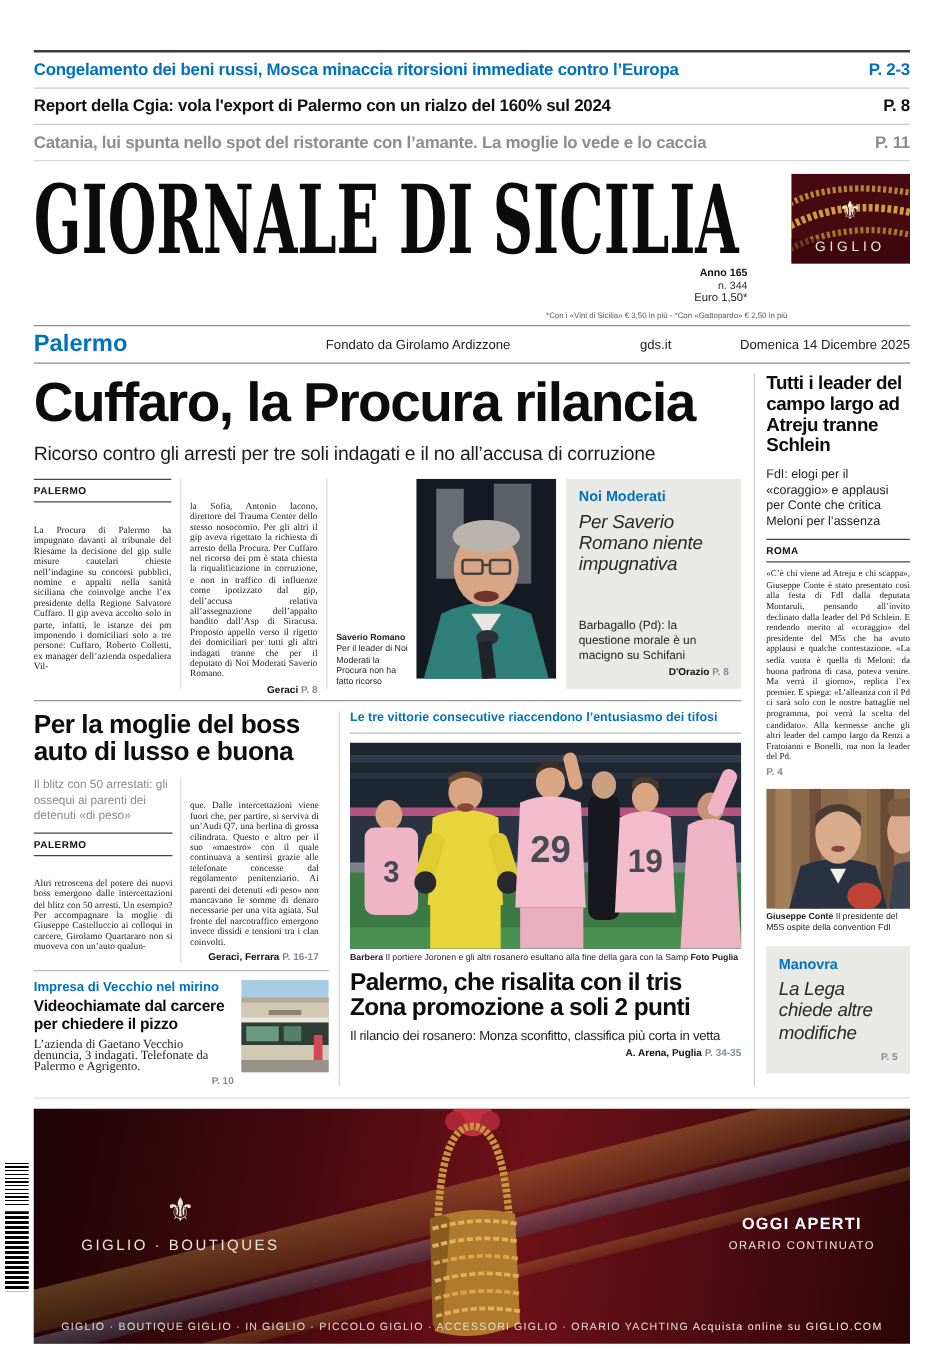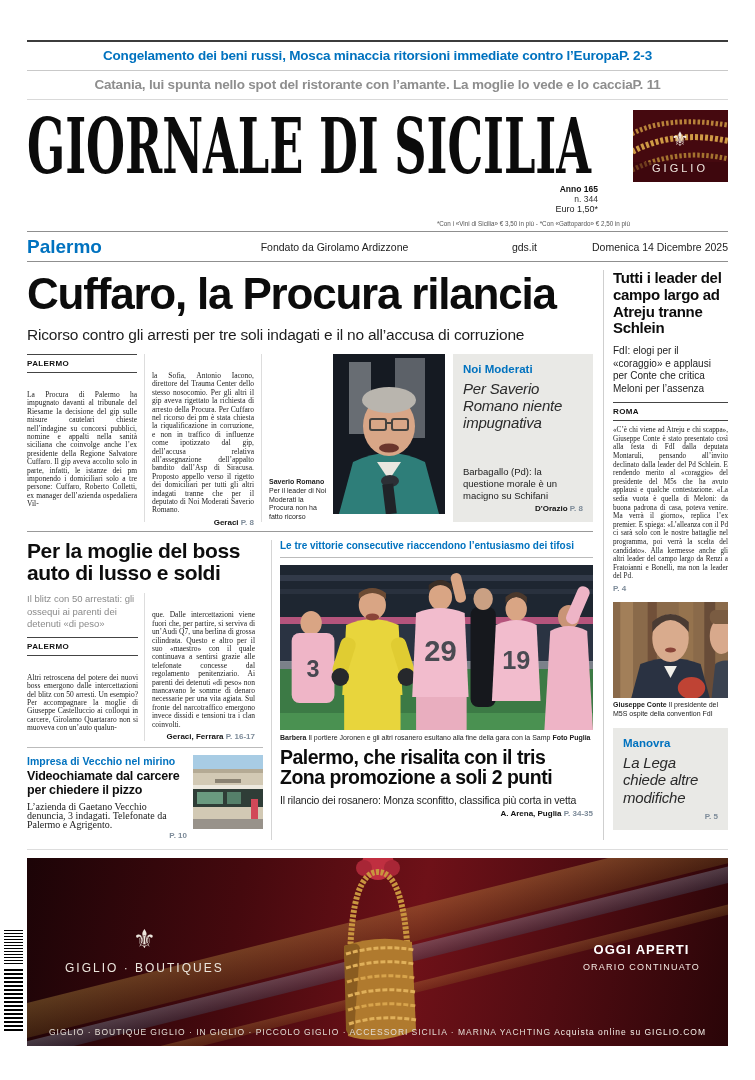--- a/index.html
+++ b/index.html
@@ -2,21 +2,21 @@
 <html><head>
 <meta charset="utf-8">
 <style>
   * { margin:0; padding:0; box-sizing:border-box; }
   html,body { background:#fff; }
   body { font-family:"Liberation Sans", sans-serif; color:#111; }
   .page { width:755px; height:1080px; background:#fff; position:relative; padding:0 27px; overflow:hidden; }
 
   
   .topstrips { margin-top:40px; border-top:2px solid #3c3c3c; }
-  .strip { display:flex; justify-content:center; align-items:center;
+  .strip { display:flex; justify-content:space-between; align-items:center;
            padding:6px 0 7px; border-bottom:1px solid #c9c9c9;
            font-weight:bold; font-size:13.5px; letter-spacing:-0.2px; }
   .strip.blue { color:#0072bf; }
   .strip.black { color:#121212; }
   .strip.gray { color:#8e8e8e; border-bottom-color:#d9d9d9; }
   .strip .pref { font-weight:bold; }
 
   
   .mast-row { display:flex; align-items:flex-start; margin-top:7px; position:relative; height:110px; }
   .mast-title { flex:1; }
@@ -129,20 +129,24 @@
 </head>
 <body>
 
 <div class="page">
 
   <div class="topstrips">
     <div class="strip blue">
       <span>Congelamento dei beni russi, Mosca minaccia ritorsioni immediate contro l’Europa</span>
       <span class="pref">P. 2-3</span>
     </div>
+    <div class="strip black">
+      <span>Report della Cgia: vola l'export di Palermo con un rialzo del 160% sul 2024</span>
+      <span class="pref">P. 8</span>
+    </div>
     <div class="strip gray">
       <span>Catania, lui spunta nello spot del ristorante con l’amante. La moglie lo vede e lo caccia</span>
       <span class="pref">P. 11</span>
     </div>
   </div>
 
   <div class="mast-row">
     <div class="mast-title">
       <svg width="566" height="82" viewBox="0 0 566 82">
         <text x="0" y="66" textLength="564" lengthAdjust="spacingAndGlyphs" style="font-family:&quot;DejaVu Serif&quot;,serif; font-weight:bold; font-size:76px;">GIORNALE DI SICILIA</text>
@@ -225,21 +229,21 @@
               </div>
             </div>
           </div>
         </div>
       </div>
 
       <div class="midband">
         <div class="boss-col">
           <div class="boss-hl">
             <div>Per la moglie del boss</div>
-            <div>auto di lusso e soldi</div>
+            <div>auto di lusso e buona</div>
           </div>
           <div class="boss-body">
             <div class="bb-col">
               <div class="standfirst">Il blitz con 50 arrestati: gli ossequi ai parenti dei detenuti «di peso»</div>
               <div class="kick">PALERMO</div>
               <div class="serif">Altri retroscena del potere dei nuovi boss emergono dalle intercettazioni del blitz con 50 arresti. Un esempio? Per accompagnare la moglie di Giuseppe Castelluccio ai colloqui in carcere, Girolamo Quartararo non si muoveva con un’auto qualun-</div>
             </div>
             <div class="bb-col">
               <div class="serif">que. Dalle intercettazioni viene fuori che, per partire, si serviva di un’Audi Q7, una berlina di grossa cilindrata. Questo e altro per il suo «maestro» con il quale continuava a sentirsi grazie alle telefonate concesse dal regolamento penitenziario. Ai parenti dei detenuti «di peso» non mancavano le somme di denaro necessarie per una vita agiata. Sul fronte del narcotraffico emergono invece dissidi e tensioni tra i clan coinvolti.</div>
               <div class="byline">
@@ -402,21 +406,21 @@
       </div>
       <div class="ad-open">
         <div class="t1">OGGI APERTI</div>
         <div class="t2">ORARIO CONTINUATO</div>
       </div>
       <div class="ad-stores">
         <span>GIGLIO · BOUTIQUE</span>
         <span>GIGLIO · IN</span>
         <span>GIGLIO · PICCOLO</span>
         <span>GIGLIO · ACCESSORI</span>
-        <span>SICILIA · MARINA YACHTING</span>
+        <span>GIGLIO · ORARIO YACHTING</span>
         <span class="online">Acquista online su GIGLIO.COM</span>
       </div>
     </div>
   </div>
 
   <div class="barcode">
     <div class="bc bc1"></div>
     <div class="bc bc2"></div>
   </div>
 

